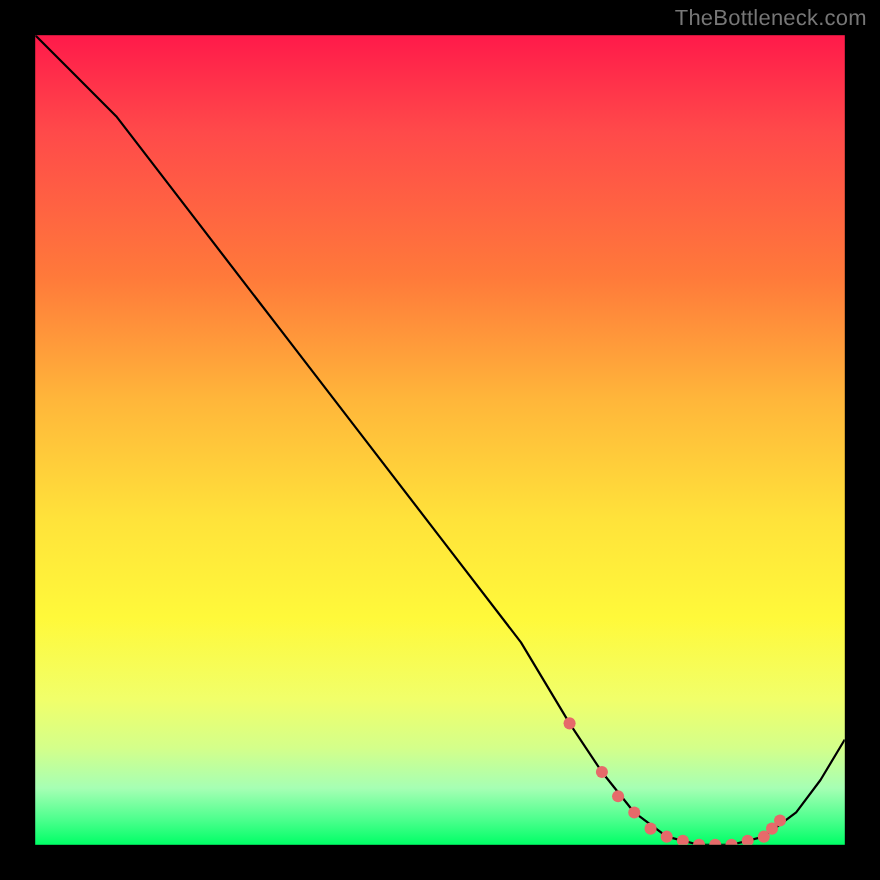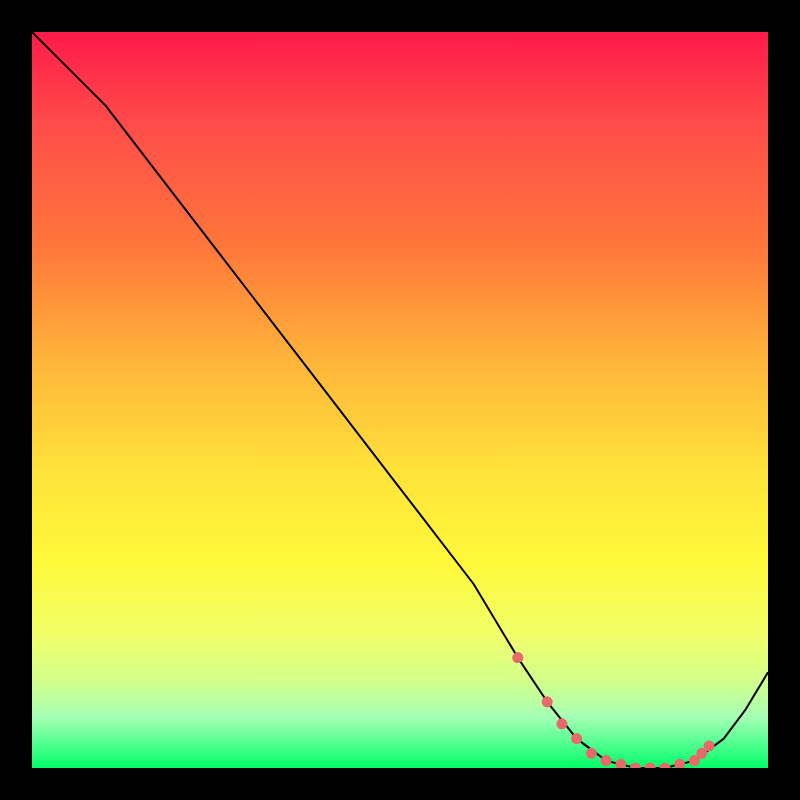--- a/index.html
+++ b/index.html
@@ -57,20 +57,21 @@
     font-weight: 500;
     letter-spacing: 0.2px;
     user-select: none;
   }
 </style>
 </head>
 <body>
 
 <div class="frame">
 
+  <div class="watermark">TheBottleneck.com</div>
 
   <div class="plot-area">
     <div class="gradient-bg"></div>
 
     <svg class="curve" viewBox="0 0 736 736" preserveAspectRatio="none">
       <path id="curve-path" fill="none" stroke-width="2" stroke-linejoin="round" stroke="#000000" d="M0.0 0.0 L29.4 29.4 L73.6 73.6 L147.2 169.3 L220.8 265.0 L294.4 360.6 L368.0 456.3 L441.6 552.0 L485.8 625.6 L515.2 669.8 L544.6 706.6 L574.1 728.6 L603.5 736.0 L633.0 736.0 L662.4 728.6 L691.8 706.6 L713.9 677.1 L736.0 640.3"></path>
       <g id="markers-group">
           <circle cx="485.8" cy="625.6" r="5.5" fill="#e66a6a"></circle>
           <circle cx="515.2" cy="669.8" r="5.5" fill="#e66a6a"></circle>
           <circle cx="529.9" cy="691.8" r="5.5" fill="#e66a6a"></circle>

